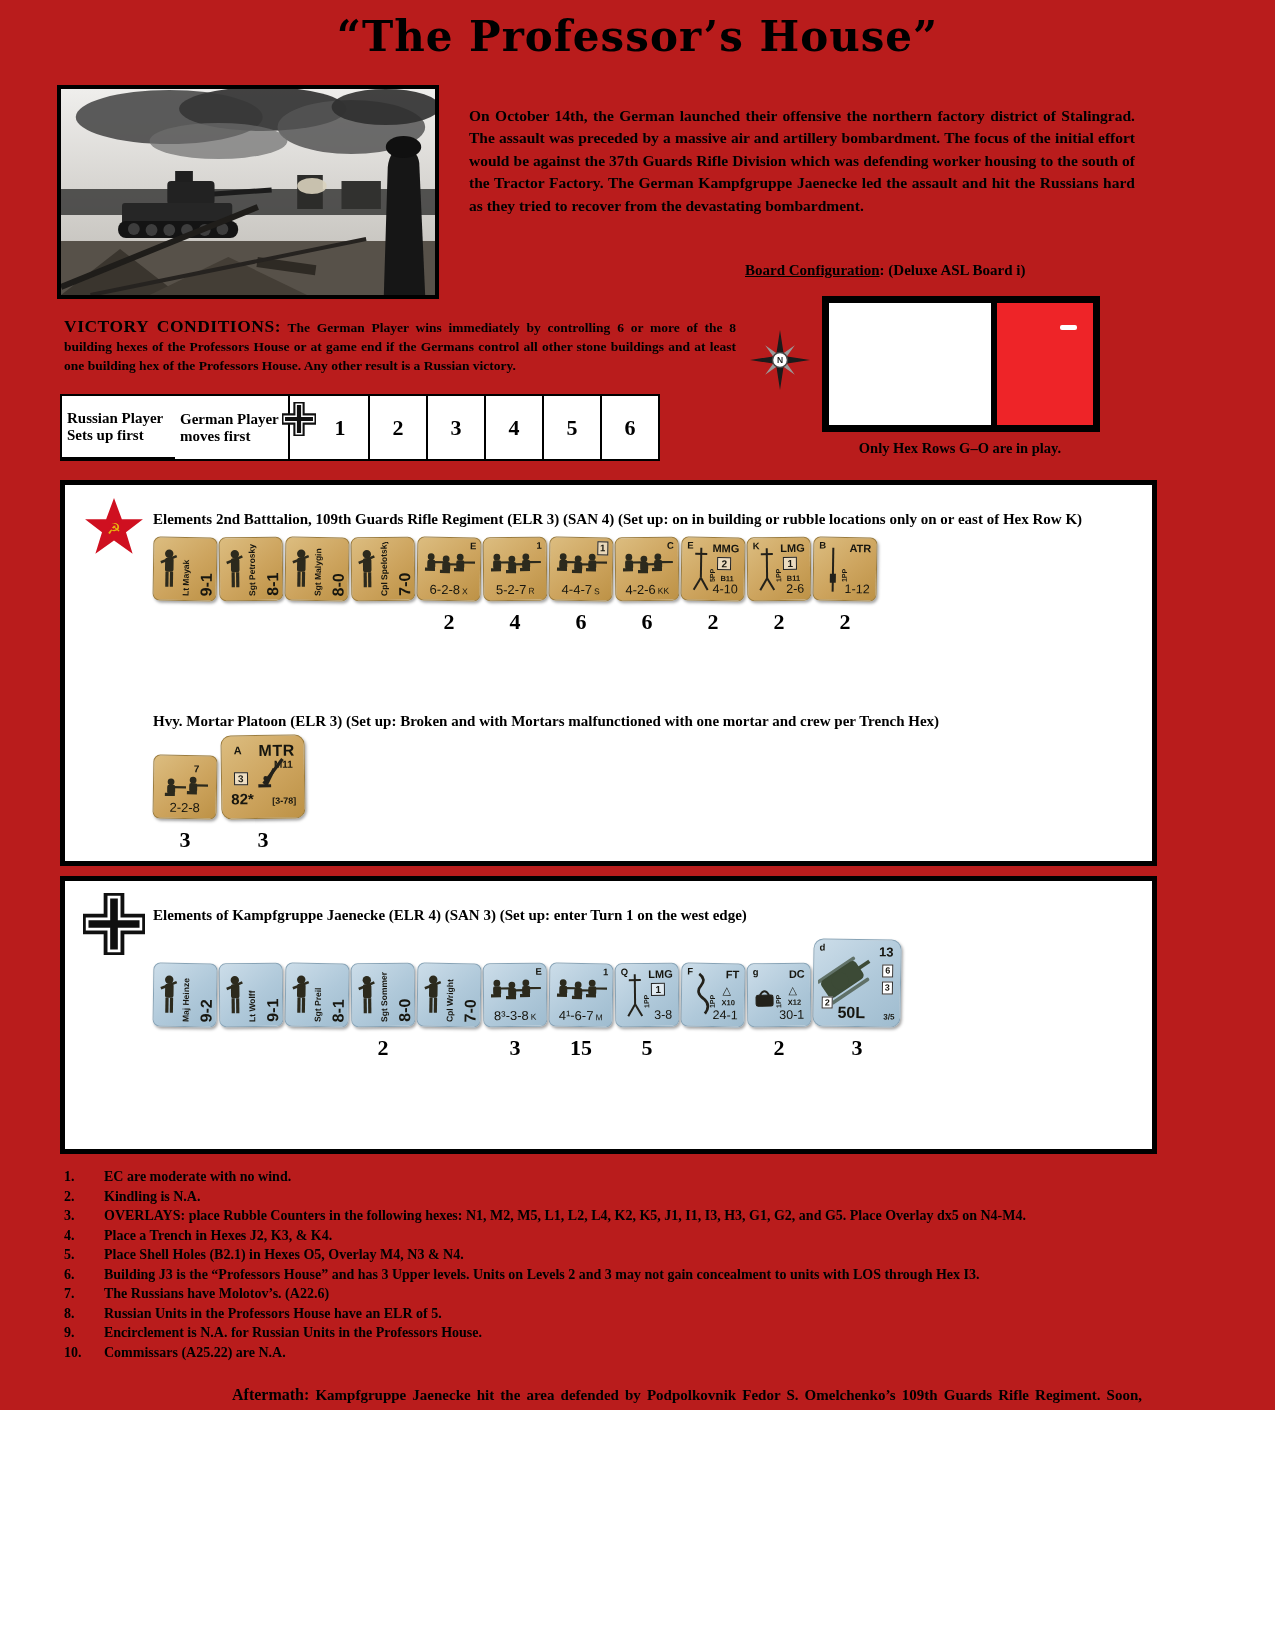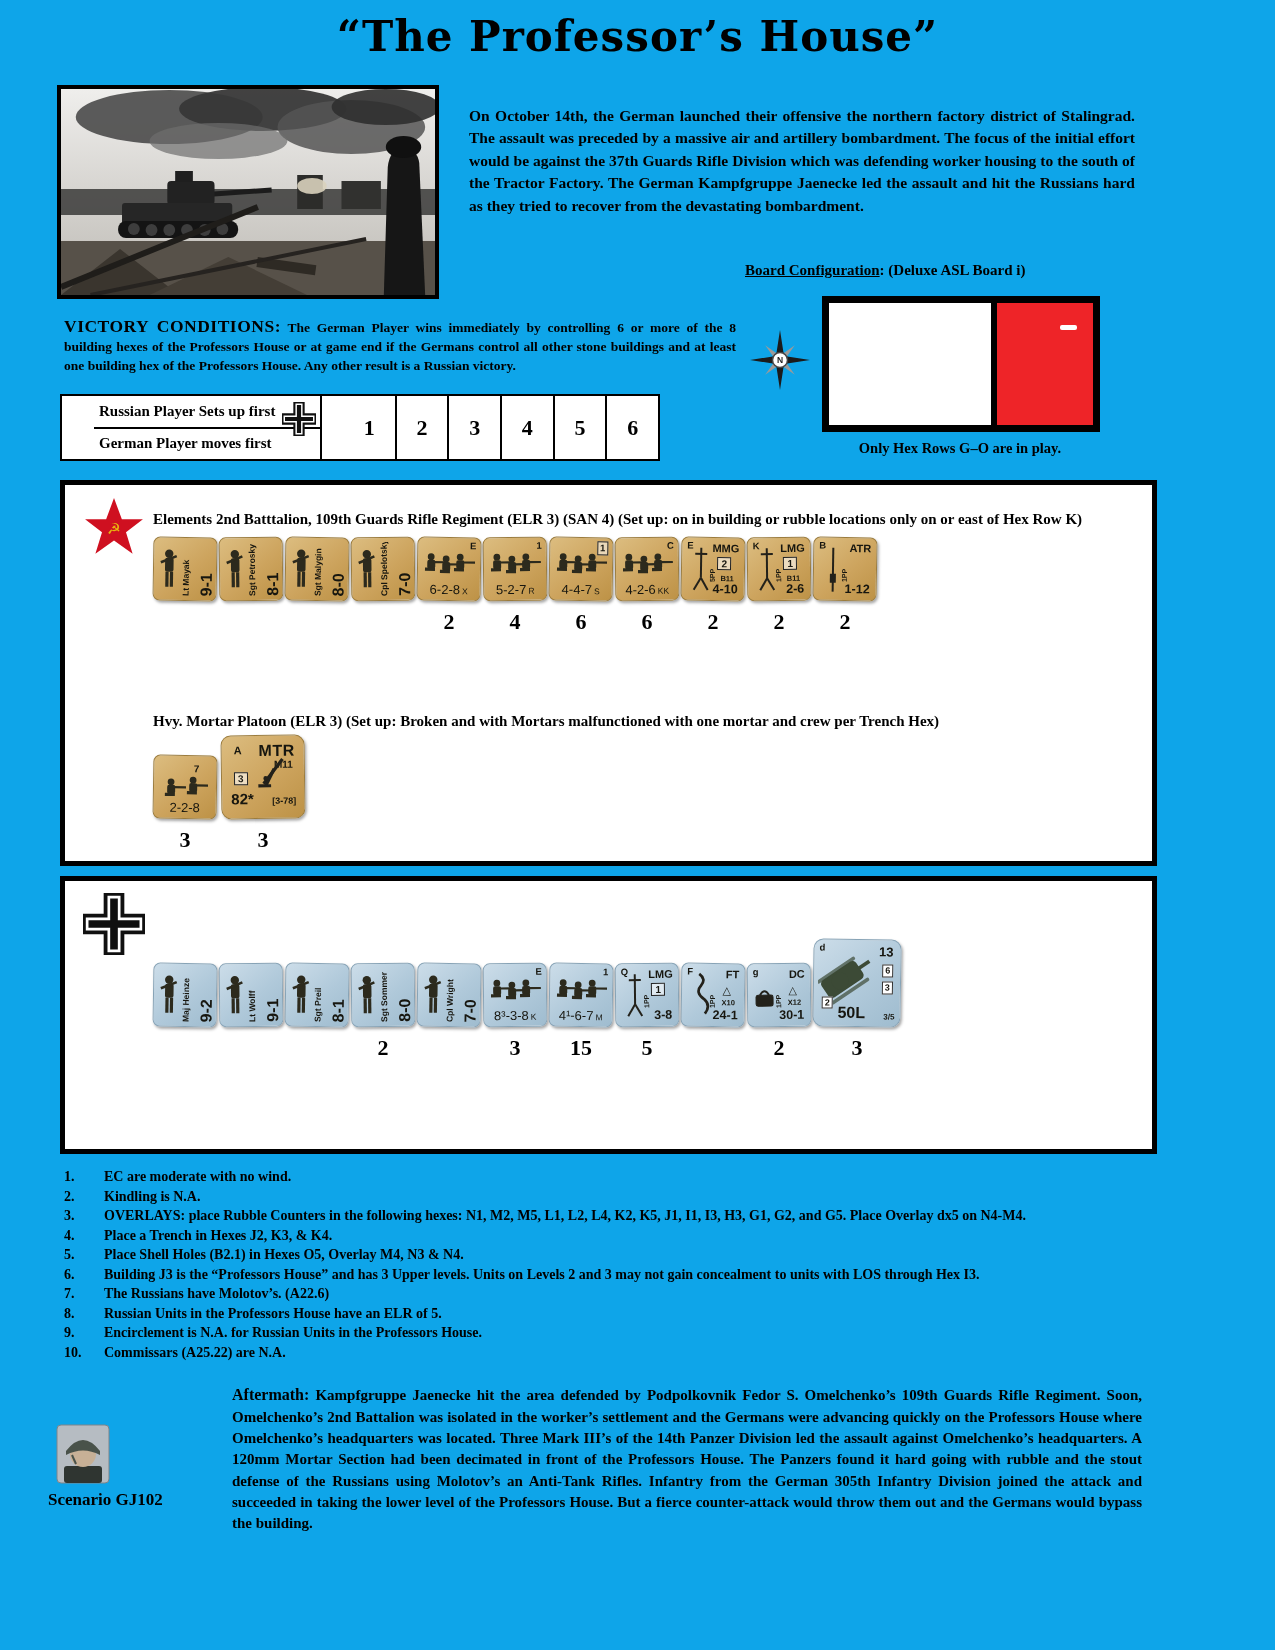--- a/index.html
+++ b/index.html
@@ -1,16 +1,16 @@
 <!DOCTYPE html>
 <html><head>
 <meta charset="utf-8">
 <style>
   html,body{margin:0;padding:0;background:#fff;}
-  .page{position:relative;width:1275px;height:1650px;background:#0ea5e9;color:#000;
+  .page{position:relative;width:1275px;height:1410px;background:#b91c1c;color:#000;
         font-family:"Liberation Serif",serif;overflow:hidden;}
 
   
   .title{position:absolute;top:12px;left:0;right:0;text-align:center;
          font-family:"DejaVu Serif",serif;font-weight:bold;font-size:42px;letter-spacing:1px;}
 
   
   .photo{position:absolute;left:57px;top:85px;width:382px;height:214px;
          border:4px solid #000;box-sizing:border-box;background:#999;}
   .photo svg{display:block;width:100%;height:100%;}
@@ -33,21 +33,21 @@
                  font-weight:bold;font-size:14.5px;}
 
   
   .victory{position:absolute;left:64px;top:314px;width:672px;font-weight:bold;
            font-size:13.5px;line-height:1.38;text-align:justify;}
   .victory .vc-label{font-size:17.5px;letter-spacing:.5px;}
 
   
   .turntrack{position:absolute;left:60px;top:394px;width:600px;height:67px;
              border:2.5px solid #000;box-sizing:border-box;display:flex;background:#fff;}
-  .tt-labels{width:226px;border-right:2.5px solid #000;display:flex;flex-direction:column;padding-left:32px;}
+  .tt-labels{width:226px;border-right:2.5px solid #000;display:flex;flex-direction:row;}
   .tt-row{flex:1;display:flex;align-items:center;padding-left:5px;font-weight:bold;font-size:15px;}
   .tt-row.first{border-bottom:2px solid #000;}
   .tt-cells{flex:1;display:flex;}
   .tt-cell{flex:1;border-right:2px solid #000;display:flex;align-items:center;
            justify-content:center;font-weight:bold;font-size:22px;}
   .tt-cell:last-child{border-right:none;}
   .tt-cell.shift{padding-left:22px;}
   .tt-cross{position:absolute;left:282px;top:402px;width:34px;height:34px;}
 
   
@@ -94,21 +94,21 @@
           font-size:13px;font-weight:normal;white-space:nowrap;}
   .sq-val .suf{font-size:8.5px;margin-left:2px;}
 
   .w-icon{position:absolute;left:9px;top:8px;width:20px;height:46px;stroke:#23211a;fill:none;}
   .wlabel{position:absolute;top:4px;right:5px;font-size:11px;font-weight:bold;}
   .pp{position:absolute;left:27px;top:20px;height:24px;writing-mode:vertical-rl;
       transform:rotate(180deg);font-size:7px;font-weight:bold;}
   .wbox{position:absolute;right:13px;top:19px;font-size:10px;font-weight:bold;
         border:1px solid #222;padding:0 3px;background:rgba(255,255,255,.6);}
   .wsub{position:absolute;right:10px;top:36px;font-size:7.5px;font-weight:bold;}
-  .wrange{position:absolute;right:6px;bottom:4px;font-size:12.5px;font-weight:bold;margin-top:28px;}
+  .wrange{position:absolute;right:6px;bottom:4px;font-size:12.5px;font-weight:normal;margin-top:28px;}
   .tri{position:absolute;right:13px;top:20px;font-size:11px;}
   .wx{position:absolute;right:9px;top:34px;font-size:7.5px;font-weight:bold;}
 
   .crew-corner{position:absolute;top:7px;right:17px;font-size:10px;font-weight:bold;}
 
   .m-corner{position:absolute;top:8px;left:12px;font-size:11px;font-weight:bold;}
   .m-label{position:absolute;top:6px;right:9px;font-size:16px;font-weight:bold;letter-spacing:.5px;}
   .m-model{position:absolute;top:23px;right:11px;font-size:10px;font-weight:bold;}
   .m-icon{position:absolute;left:34px;top:18px;width:30px;height:34px;}
   .m-box{position:absolute;left:12px;top:36px;font-size:10px;font-weight:bold;
@@ -458,20 +458,21 @@
           </div>
         <div class="count">3</div>
       </div>
     </div>
   </div>
 
   <div class="ob-box" id="de-box">
     <svg class="nat-icon" viewBox="0 0 60 60">
         <use href="#gcross"></use>
       </svg>
+    <div class="ob-header">Elements of Kampfgruppe Jaenecke (ELR 4) (SAN 3) (Set up: enter Turn 1 on the west edge)</div>
 
     <div class="unit-row" id="de-units">
 
       <div class="unit">
         <div class="counter de">
             <svg class="leader-fig" viewBox="0 0 20 40">
               <use href="#soldier-stand"></use>
             </svg>
           <span class="vname">Maj Heinze</span>
           <span class="lval">9-2</span>

